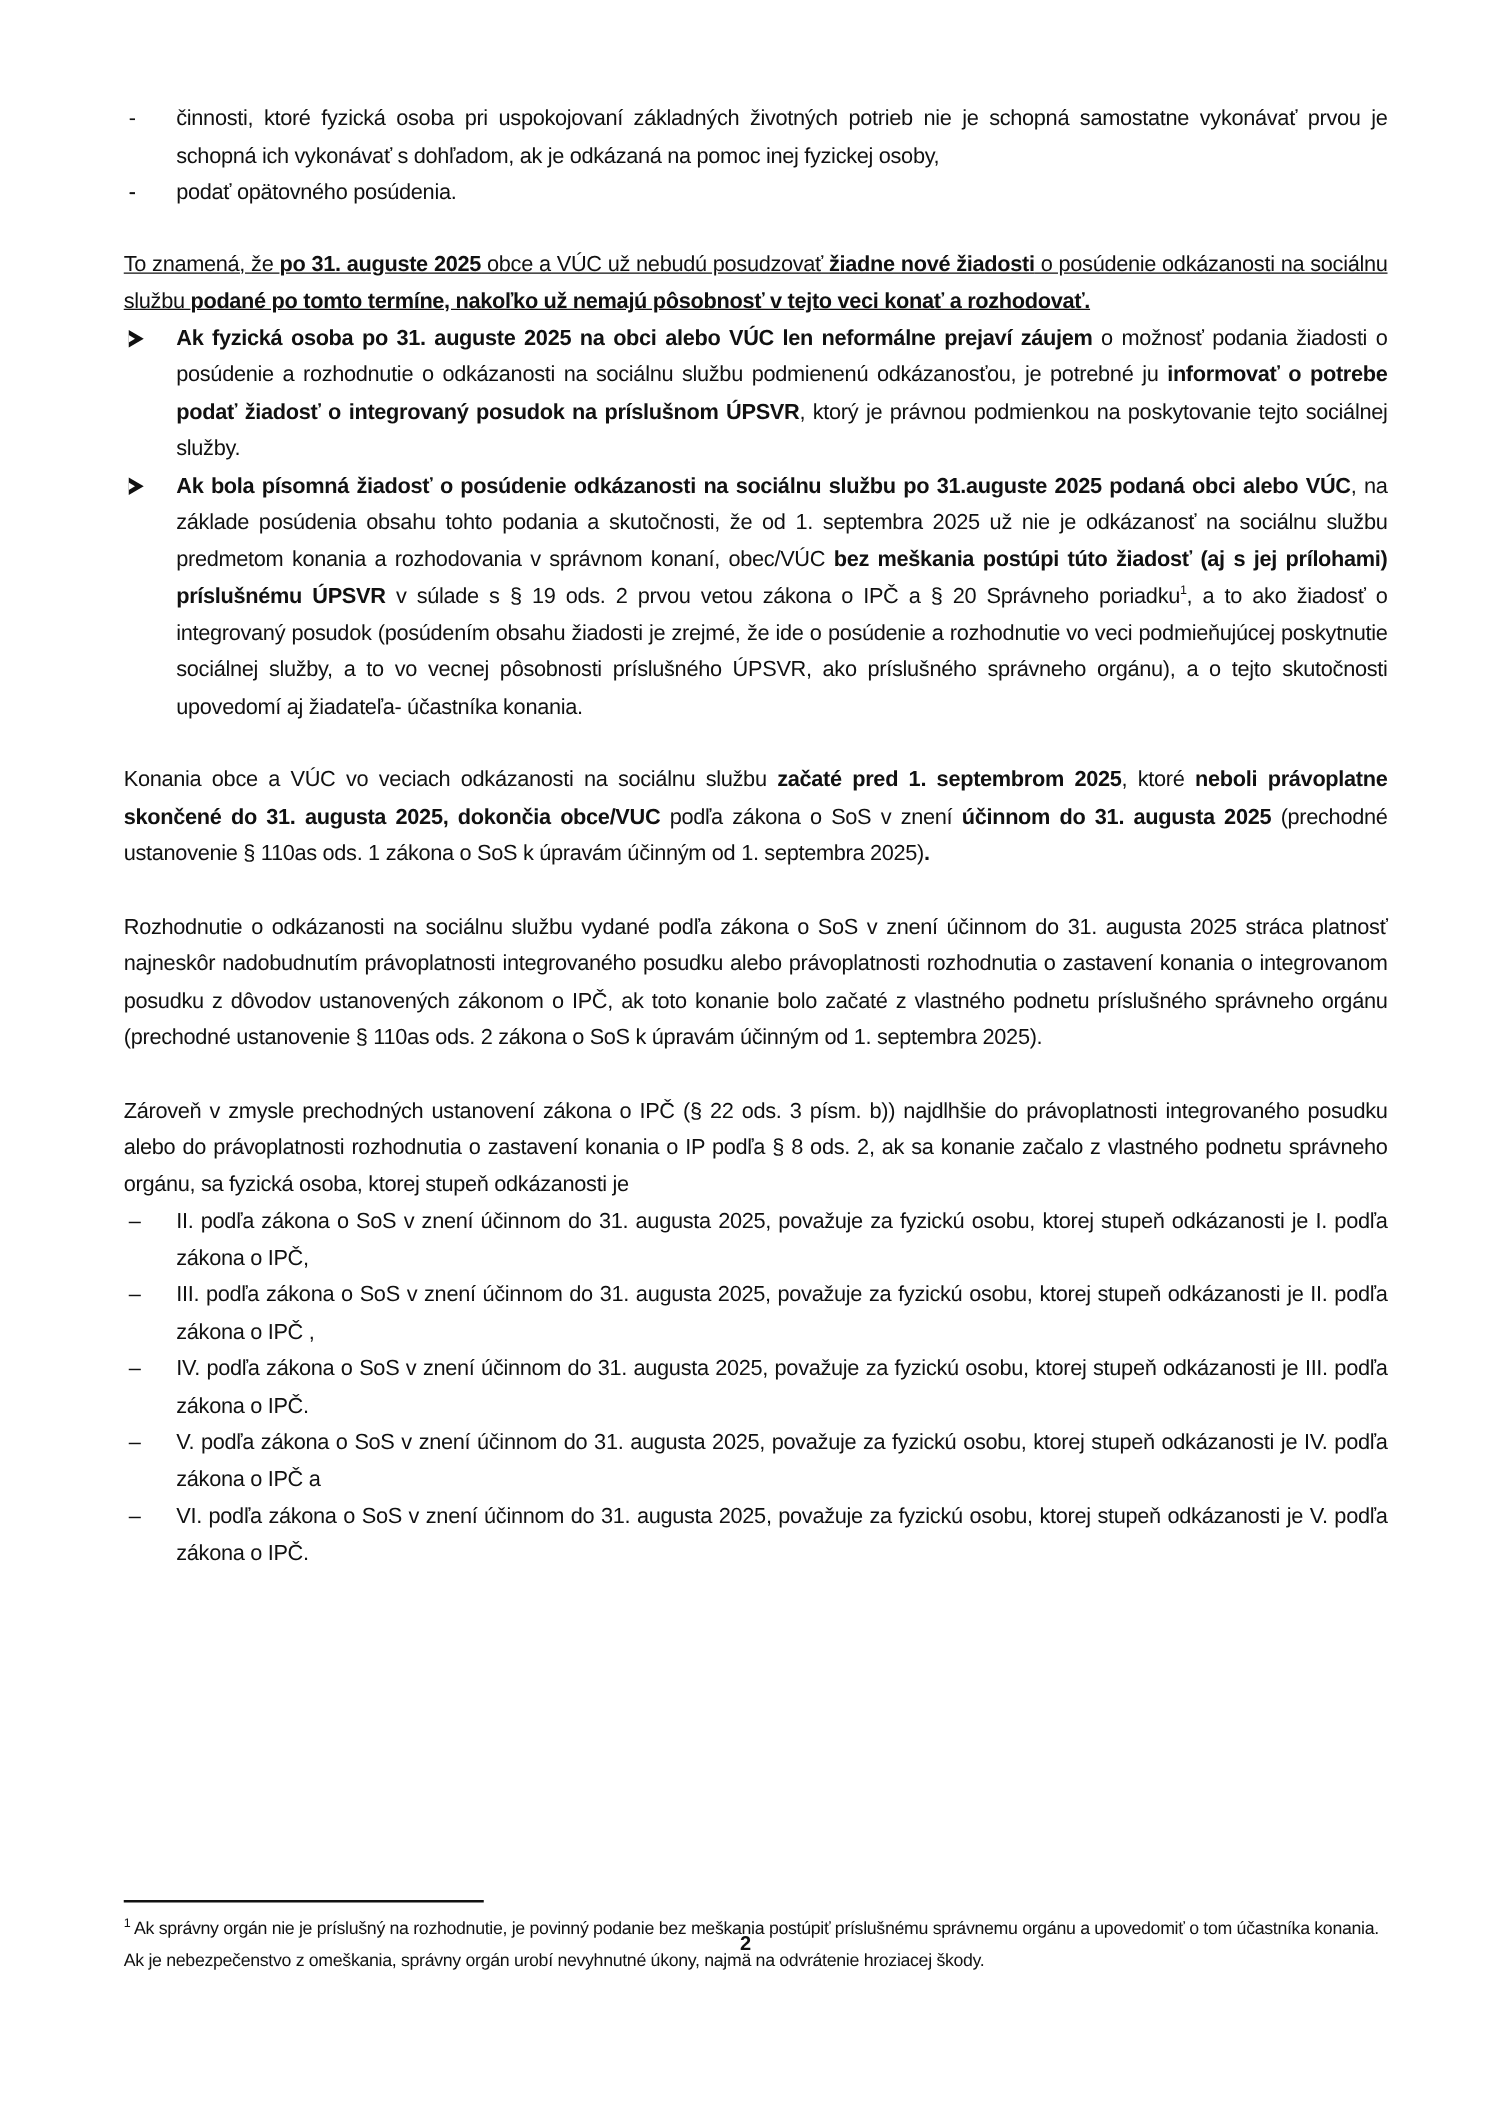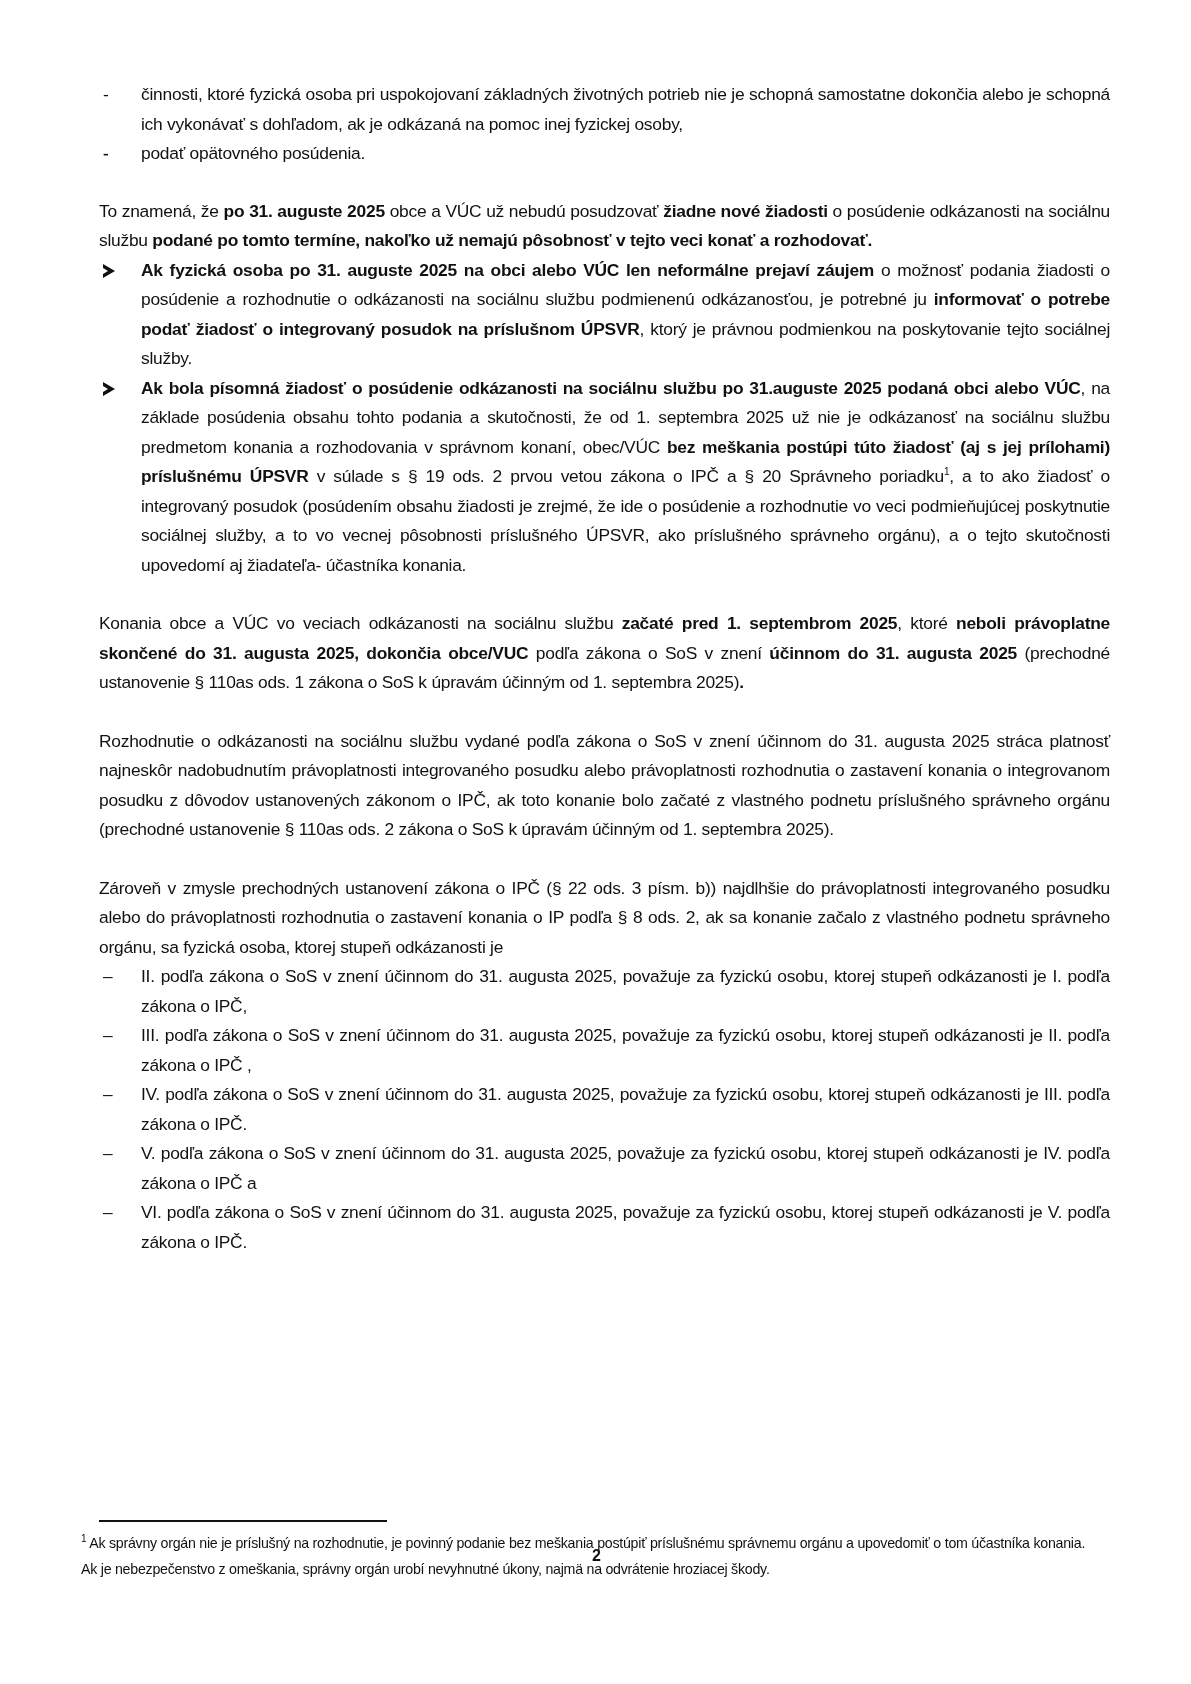--- a/index.html
+++ b/index.html
@@ -12,46 +12,46 @@
   .list { margin: 0; padding: 0; list-style: none; }
   .li { position: relative; padding-left: 42px; }
   .li .marker { position: absolute; left: 4px; top: 0; width: 30px; }
   .b { font-weight: bold; }
   sup { font-size: 10px; line-height: 0; vertical-align: super; }
   .arrow-icon { display: inline-block; width: 0; height: 0; border-top: 7px solid transparent;
                 border-bottom: 7px solid transparent; border-left: 12px solid #111; position: relative; top: 2px; }
   .arrow-icon::after { content: ""; position: absolute; left: -12px; top: -3px; width: 0; height: 0;
                 border-top: 3px solid transparent; border-bottom: 3px solid transparent; border-left: 5px solid #fff; }
   .footnote-rule { position: absolute; left: 99px; top: 1520px; width: 288px; height: 1.5px; background: #111; }
-  .footnote { position: absolute; left: 81px; top: 1530px; width: 1011px; font-size: 14.2px; line-height: 26px;
+  .footnote { position: absolute; left: 99px; top: 1530px; width: 1011px; font-size: 14.2px; line-height: 26px;
               letter-spacing: -0.25px; }
   .page-number { position: absolute; left: 592px; top: 1547px; font-size: 16px; font-weight: bold; }
 </style>
 </head>
 <body>
 
 <div class="page">
 
   <div class="body-text" style="top:80px;">
 
     <ul class="list">
       <li class="li">
         <span class="marker">-</span>
-        <span>činnosti, ktoré fyzická osoba pri uspokojovaní základných životných potrieb nie je schopná samostatne dokončia alebo je schopná ich vykonávať s dohľadom, ak je odkázaná na pomoc inej fyzickej osoby,</span>
+        <span>činnosti, ktoré fyzická osoba pri uspokojovaní základných životných potrieb nie je schopná samostatne vykonávať prvou je schopná ich vykonávať s dohľadom, ak je odkázaná na pomoc inej fyzickej osoby,</span>
       </li>
       <li class="li">
         <span class="marker">-</span>
       </li>
       <li class="li">
         <span class="marker">-</span>
         <span>podať opätovného posúdenia.</span>
       </li>
     </ul>
 
-    <p class="p" style="margin-top:28px;"><span>To znamená, že </span><span class="b">po 31. auguste 2025</span><span> obce a VÚC  už nebudú posudzovať </span><span class="b">žiadne nové žiadosti</span><span> o posúdenie odkázanosti na sociálnu službu </span><span class="b">podané po tomto termíne, nakoľko už nemajú pôsobnosť v tejto veci konať a rozhodovať.</span></p>
+    <p class="p" style="margin-top:28px;text-decoration:underline;"><span>To znamená, že </span><span class="b">po 31. auguste 2025</span><span> obce a VÚC  už nebudú posudzovať </span><span class="b">žiadne nové žiadosti</span><span> o posúdenie odkázanosti na sociálnu službu </span><span class="b">podané po tomto termíne, nakoľko už nemajú pôsobnosť v tejto veci konať a rozhodovať.</span></p>
 
     <ul class="list" style="">
       <li class="li">
         <span class="marker"><span class="arrow-icon"></span></span>
         <span class="b">Ak fyzická osoba po 31. auguste 2025 na obci alebo VÚC len neformálne prejaví záujem</span><span> o možnosť podania žiadosti o posúdenie a rozhodnutie o odkázanosti na sociálnu službu podmienenú odkázanosťou, je potrebné ju </span><span class="b">informovať o potrebe podať žiadosť o integrovaný posudok na príslušnom ÚPSVR</span><span>, ktorý je právnou podmienkou na poskytovanie tejto sociálnej služby.</span>
       </li>
       <li class="li">
         <span class="marker"><span class="arrow-icon"></span></span>
         <span class="b">Ak bola písomná žiadosť o posúdenie odkázanosti na sociálnu službu po 31.auguste 2025 podaná obci alebo VÚC</span><span>, na základe posúdenia obsahu tohto podania a  skutočnosti, že od 1. septembra 2025 už nie je odkázanosť na sociálnu službu predmetom konania a rozhodovania v správnom konaní, obec/VÚC </span><span class="b">bez meškania postúpi túto žiadosť (aj s jej prílohami) príslušnému ÚPSVR</span><span> v súlade s § 19 ods. 2 prvou vetou zákona o IPČ a § 20 Správneho poriadku</span><sup>1</sup><span>, a to ako žiadosť o integrovaný posudok (posúdením obsahu žiadosti je zrejmé, že ide o posúdenie a rozhodnutie vo veci podmieňujúcej poskytnutie sociálnej služby, a to vo vecnej pôsobnosti príslušného ÚPSVR, ako príslušného správneho orgánu), a o tejto skutočnosti upovedomí aj žiadateľa- účastníka konania.</span>
       </li>

